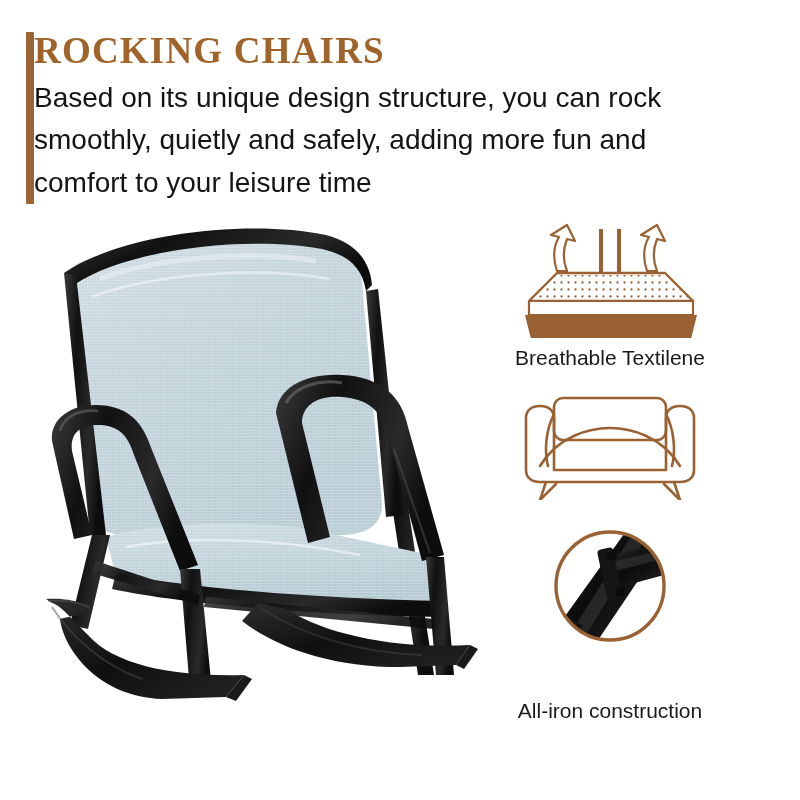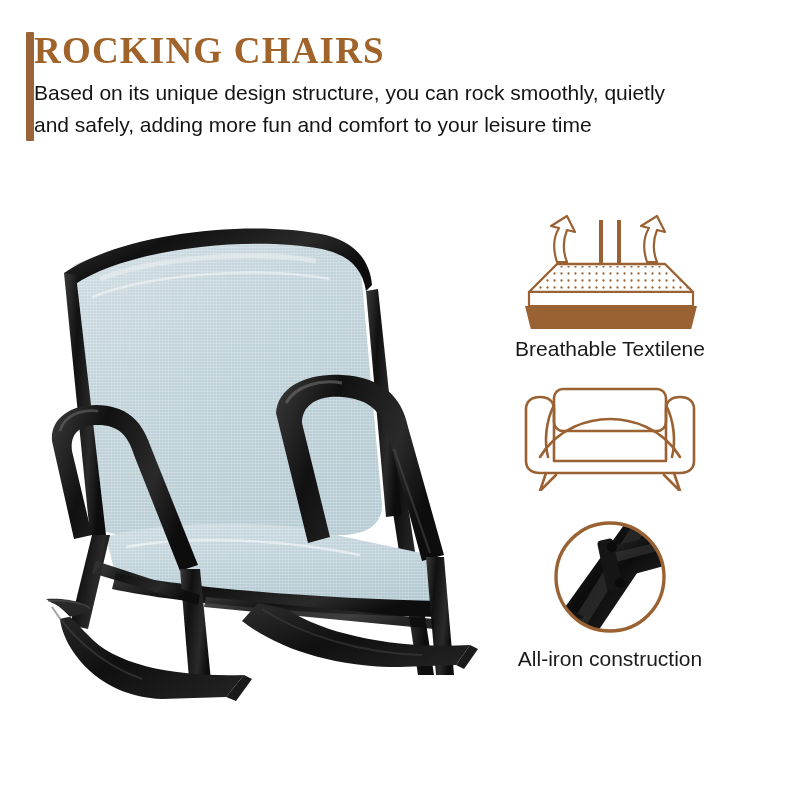--- a/index.html
+++ b/index.html
@@ -37,42 +37,42 @@
     font-family: "Liberation Serif", serif;
     font-size: 37px;
     letter-spacing: 1.2px;
     color: #a0632a;
     line-height: 1.05;
     margin: 0 0 6px 0;
     white-space: nowrap;
   }
   #page-subtitle {
     font-family: "Liberation Sans", sans-serif;
-    font-size: 21px;
+    font-size: 28px;
     color: #141414;
     line-height: 1.52;
     margin: 0;
     max-width: 640px;
   }
 
   
   #product-photo {
     position: absolute;
     left: 30px;
     top: 205px;
     width: 470px;
     height: 520px;
   }
   #product-photo svg { display: block; width: 100%; height: 100%; }
 
   
   #feature-list {
     position: absolute;
     left: 440px;
-    top: 214px;
+    top: 223px;
     width: 340px;
   }
   .feature-item {
     display: flex;
     flex-direction: column;
     align-items: center;
     margin-bottom: 22px;
   }
   .feature-icon {
     display: block;
@@ -81,21 +81,21 @@
     font-family: "Liberation Sans", sans-serif;
     font-size: 21px;
     color: #1a1a1a;
     text-align: center;
     margin-top: 6px;
     white-space: nowrap;
   }
   #feature-textilene .feature-caption { margin-top: 4px; }
   #feature-wide-seats { margin-top: 10px; }
   #feature-wide-seats .feature-caption { margin-top: 2px; }
-  #feature-iron { margin-top: 12px; }
+  #feature-iron { margin-top: 12px; gap: 43px; }
   #feature-iron .feature-caption { margin-top: 6px; }
 </style>
 </head>
 <body>
 
 <div id="header-block">
   <div id="accent-bar"></div>
   <div id="header-text">
     <h1 id="page-title">ROCKING CHAIRS</h1>
     <p id="page-subtitle">Based on its unique design structure, you can rock smoothly, quietly and safely, adding more fun and comfort to your leisure time</p>

